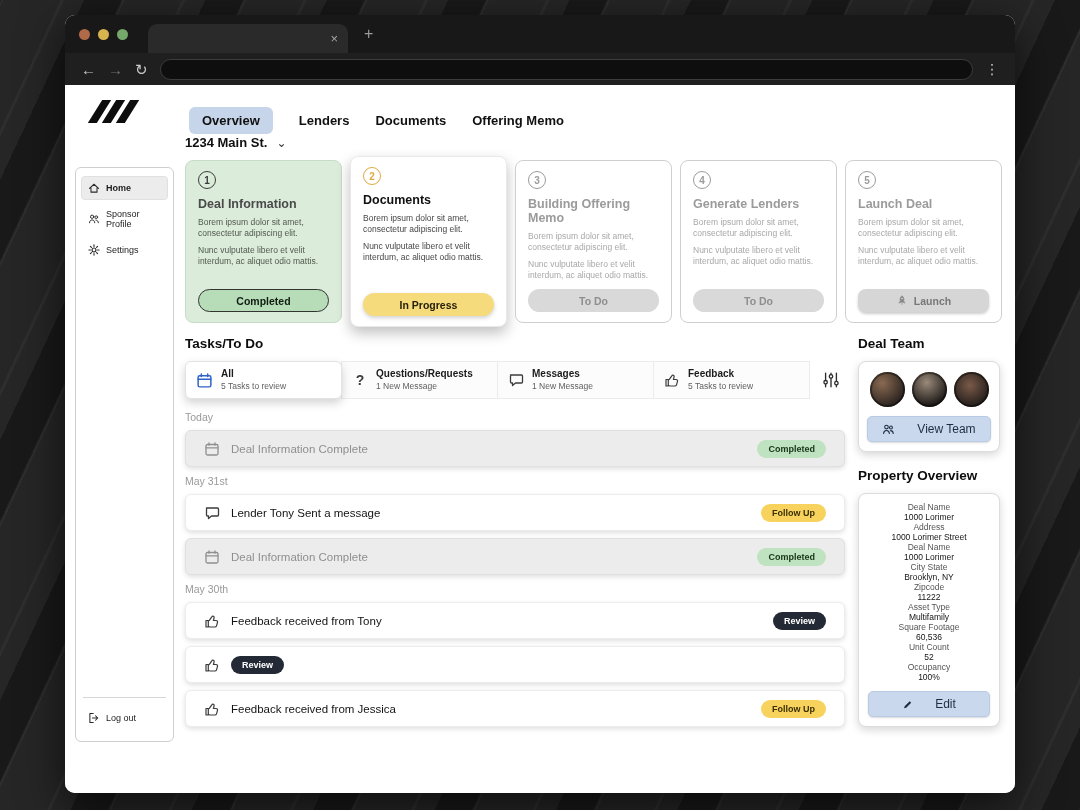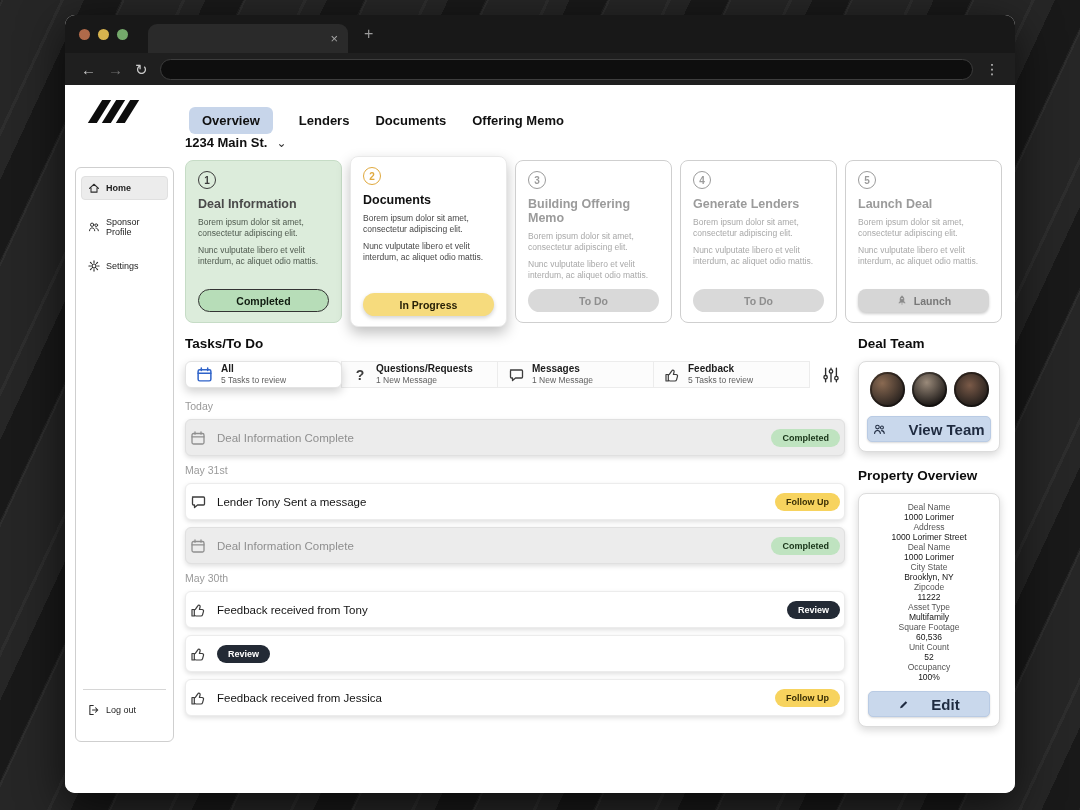--- a/index.html
+++ b/index.html
@@ -39,21 +39,21 @@
   .topnav { position:absolute; left:124px; top:12px; display:flex; align-items:center; gap:26px;margin-top:10px; }
   .navitem { font-size:13px; font-weight:bold; color:#101010; padding:6px 0; }
   .navitem.active { background:#c7d5ea; padding:6px 13px; border-radius:6px; }
   .address { position:absolute; left:120px; top:50px; display:flex; align-items:center; gap:9px;
     font-size:13px; font-weight:bold; color:#0f0f0f; }
   .address .chev { font-weight:normal; font-size:12px; color:#333; }
   
   .sidebar { position:absolute; left:10px; top:82px; width:99px; height:575px; background:#fff;
     border:1px solid #cfcfcf; border-radius:6px; padding:8px 5px; display:flex; flex-direction:column; }
   .side-item { display:flex; align-items:center; gap:6px; padding:5px 6px; font-size:9px; color:#1d1d1d;
-    border-radius:4px; margin-bottom:11px; border:1px solid transparent; }
+    border-radius:4px; margin-bottom:3px; border:1px solid transparent; }
   .side-item.active { background:#ececec; border-color:#e0e0e0; font-weight:bold; }
   .side-item svg { flex:0 0 auto; color:#2a2a2a; }
   .side-spacer { flex:1; }
   .side-divider { border-top:1px solid #d6d6d6; margin:6px 2px 8px; }
   
   .steps { position:absolute; left:120px; top:75px; width:820px; display:flex; gap:8px; align-items:flex-start; }
   .step { position:relative; width:157px; height:163px; background:#fff; border:1px solid #cfcfcf;
     border-radius:8px; padding:10px 12px 42px; }
   .step.s1 { background:#dcecdb; border-color:#c6dcc6; }
   .step.s2 { height:171px; margin-top:-4px; border-color:#e9e9e9; box-shadow:0 6px 14px rgba(0,0,0,.25); }
@@ -69,54 +69,54 @@
   .step.s3 p, .step.s4 p, .step.s5 p { color:#a8a8a8; }
   .pill { position:absolute; left:12px; right:12px; bottom:10px; height:23px; border-radius:12px;
     display:flex; align-items:center; justify-content:center; gap:6px; font-size:10.5px; font-weight:bold; }
   .pill.completed { background:#b7ddb8; color:#101c10; border:1.5px solid #333; }
   .pill.inprogress { background:#f6db7d; color:#272007; box-shadow:0 2px 4px rgba(0,0,0,.18); }
   .pill.todo { background:#d9d9d9; color:#8e8e8e; }
   .pill.launch { background:#d6d6d6; color:#787878; border-radius:8px; box-shadow:0 2px 3px rgba(0,0,0,.2); }
   
   .leftcol { position:absolute; left:120px; top:251px; width:660px; }
   .sec-heading { margin:0 0 10px; font-size:13.5px; font-weight:bold; color:#0d0d0d; }
-  .filterbar { display:flex; align-items:stretch; height:27px; margin-bottom:12px; }
+  .filterbar { display:flex; align-items:stretch; height:38px; margin-bottom:12px; }
   .ftab { display:flex; align-items:center; gap:8px; padding:0 10px; width:157px;
     background:#fcfcfc; border:1px solid #ececec; margin-left:-1px; }
   .ftab.active { background:#fff; border:1px solid #e3e3e3; border-radius:6px; margin-left:0;
     box-shadow:0 4px 10px rgba(0,0,0,.18); z-index:2; }
   .ft-title { display:block; font-size:10px; font-weight:bold; color:#1b1b1b; line-height:1.25; }
   .ft-sub { display:block; font-size:8.5px; color:#5f5f5f; line-height:1.25; }
   .ftab .q { font-size:14px; font-weight:bold; color:#3c3c3c; width:16px; text-align:center; }
   .ftab svg, .task-row svg { color:#3c3c3c; flex:0 0 auto; }
   .slidersbtn { margin-left:auto; align-self:center; width:28px; height:28px; display:flex;
     align-items:center; justify-content:center; color:#2d2d2d; }
   .group-label { font-size:10.5px; color:#9a9a9a; margin:8px 0 7px; }
-  .task-row { display:flex; align-items:center; gap:11px; height:37px; padding:0 4px; margin-bottom:7px;
+  .task-row { display:flex; align-items:center; gap:11px; height:37px; padding:0 18px; margin-bottom:7px;
     background:#fff; border:1px solid #ececec; border-radius:6px; box-shadow:0 2px 5px rgba(0,0,0,.13); }
   .task-row.muted { background:#ececec; border-color:#e0e0e0; }
   .task-row.muted svg { color:#8f8f8f; }
   .task-text { flex:1; font-size:11.5px; color:#141414; }
   .task-row.muted .task-text { color:#8f8f8f; }
   .badge { font-size:9px; font-weight:bold; padding:4px 11px; border-radius:10px; white-space:nowrap; }
   .badge.completed { background:#bfe3c0; color:#173317; }
   .badge.followup { background:#f7d35e; color:#3a2f05;text-align:center; }
   .badge.review { background:#232a35; color:#fff; }
   
   .rightcol { position:absolute; left:793px; top:251px; width:142px; }
   .team-card { border:1px solid #dcdcdc; border-radius:8px; box-shadow:0 3px 8px rgba(0,0,0,.16);
     padding:10px 8px 9px; margin-bottom:16px; background:#fff; }
   .avatars { display:flex; justify-content:center; gap:7px; }
   .avatar { width:35px; height:35px; border-radius:50%; box-shadow:inset 0 0 0 2px rgba(0,0,0,.4); }
   .avatar.a1 { background:radial-gradient(circle at 35% 32%, #8a6a52, #2b2420 72%); }
   .avatar.a2 { background:radial-gradient(circle at 42% 30%, #9a8a7a, #1e1a18 72%); }
   .avatar.a3 { background:radial-gradient(circle at 45% 38%, #7a5a48, #241f1c 72%); }
   .btn-blue { margin-top:9px; width:100%; height:26px; border-radius:5px; background:#c9d8ec;
     border:1px solid #b9cbe4; display:flex; align-items:center; justify-content:center; gap:22px;
-    font-size:15px; font-weight:bold; color:#1f2b40; box-shadow:0 1px 2px rgba(0,0,0,.15); }
+    font-size:12px; font-weight:normal; color:#1f2b40; box-shadow:0 1px 2px rgba(0,0,0,.15); }
   .btn-blue svg { color:#1f2b40; }
   .prop-card { border:1px solid #dcdcdc; border-radius:8px; box-shadow:0 3px 8px rgba(0,0,0,.16);
     padding:8px 9px 9px; background:#fff; }
   .prop-row { display:flex; justify-content:space-between; align-items:center; height:20px;flex-direction:column; }
   .prop-row .k { font-size:8.5px; color:#555; }
   .prop-row .v { font-size:8.5px; color:#141414; }
 </style>
 </head>
 <body>
 

